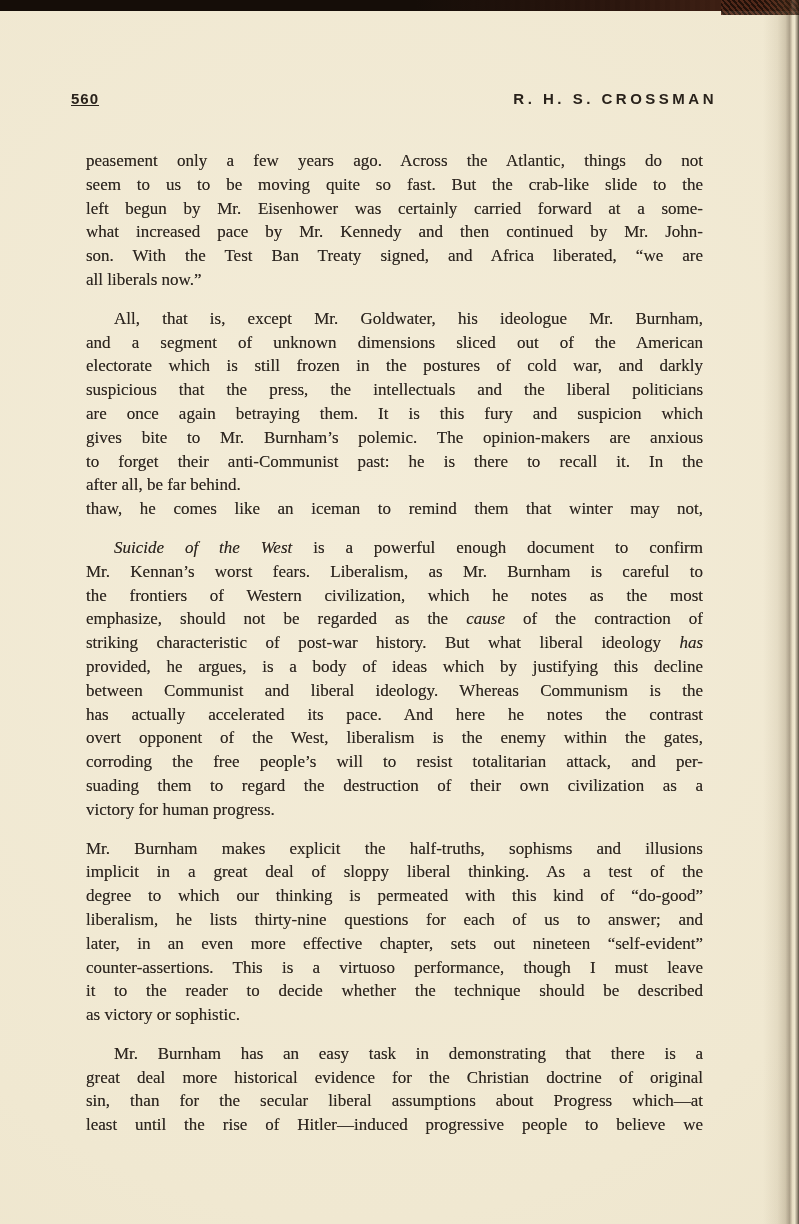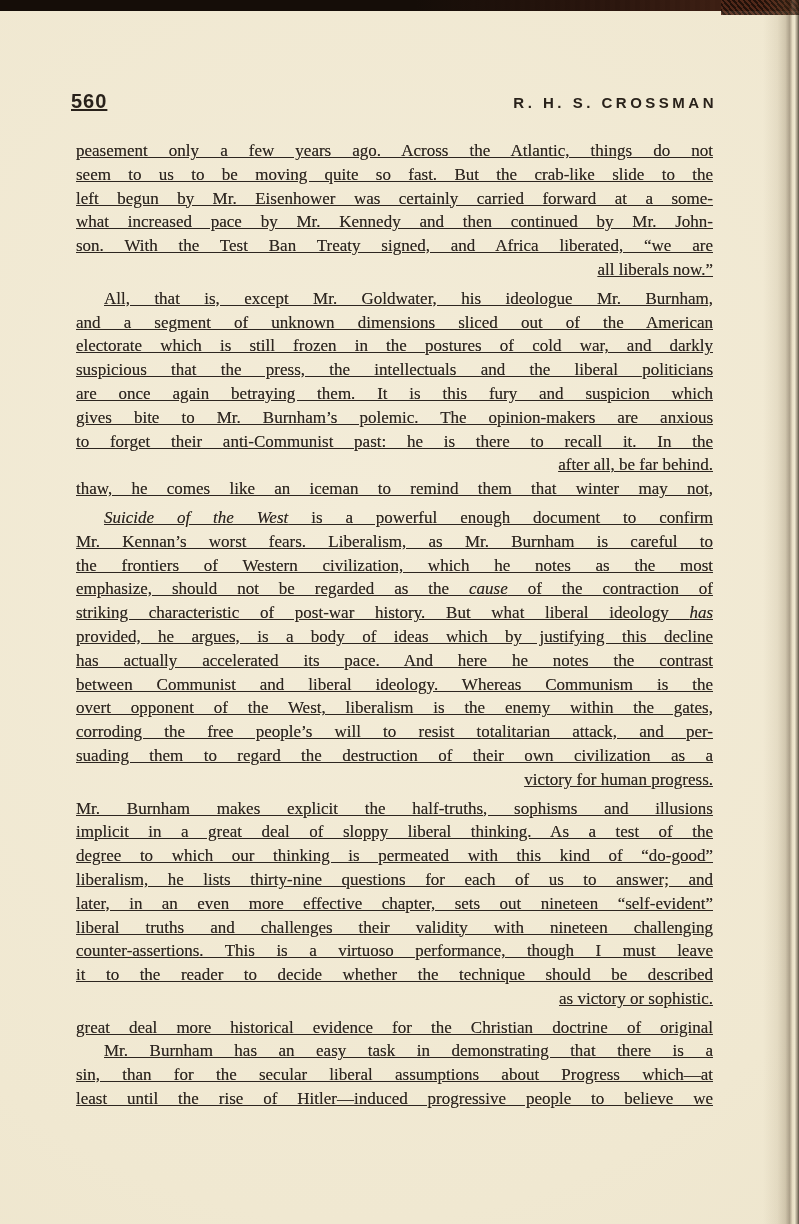--- a/index.html
+++ b/index.html
@@ -40,30 +40,30 @@
       rgba(35,26,16,0.75) 100%);
     pointer-events: none;
   }
   .running-head {
     position: absolute; top: 90px; left: 71px; right: 82px;
     display: flex; justify-content: space-between; align-items: baseline;
     font-family: "Liberation Sans", sans-serif;
     font-weight: bold;
     color: #29221b;
   }
-  .page-number { font-size: 20px; letter-spacing: 1px; text-decoration: underline; }
+  .page-number { font-size: 15px; letter-spacing: 1px; text-decoration: underline; }
   .author-head { font-size: 15px; letter-spacing: 3.5px; }
   .page-body {
     position: absolute; top: 134px; left: 71px; width: 647px;
     font-size: 17px; line-height: 23.8px;
     color: #2d2620;
     text-shadow: 0 0 0.4px rgba(45,38,32,0.55);
   }
-  .para { margin: 5px; text-decoration: underline; }
-  .line { text-align: right; }
+  .para { margin: 15px; }
+  .line { text-align: left; }
   .line.just { text-align: justify; text-align-last: justify; }
   .line.indent { padding-left: 28px; }
   .ital { font-style: italic; }
 </style>
 </head>
 <body>
 
 <div class="paper"></div>
 <div class="binding-bar"></div>
 <div class="binding-corner"></div>
@@ -93,39 +93,38 @@
       <div class="line"><span>after all, be far behind.</span></div>
       <div class="line just"><span>thaw, he comes like an iceman to remind them that winter may not,</span></div>
     </div>
     <div class="para">
       <div class="line just indent"><span class="ital">Suicide of the West</span><span> is a powerful enough document to confirm</span></div>
       <div class="line just"><span>Mr. Kennan’s worst fears. Liberalism, as Mr. Burnham is careful to</span></div>
       <div class="line just"><span>the frontiers of Western civilization, which he notes as the most</span></div>
       <div class="line just"><span>emphasize, should not be regarded as the </span><span class="ital">cause</span><span> of the contraction of</span></div>
       <div class="line just"><span>striking characteristic of post-war history. But what liberal ideology </span><span class="ital">has</span></div>
       <div class="line just"><span>provided, he argues, is a body of ideas which by justifying this decline</span></div>
+      <div class="line just"><span>between Communist and liberal ideology. Whereas Communism is the</span></div>
       <div class="line just"><span>has actually accelerated its pace. And here he notes the contrast</span></div>
-      <div class="line just"><span>between Communist and liberal ideology. Whereas Communism is the</span></div>
       <div class="line just"><span>overt opponent of the West, liberalism is the enemy within the gates,</span></div>
       <div class="line just"><span>corroding the free people’s will to resist totalitarian attack, and per-</span></div>
       <div class="line just"><span>suading them to regard the destruction of their own civilization as a</span></div>
       <div class="line"><span>victory for human progress.</span></div>
     </div>
     <div class="para">
       <div class="line just"><span>Mr. Burnham makes explicit the half-truths, sophisms and illusions</span></div>
       <div class="line just"><span>implicit in a great deal of sloppy liberal thinking. As a test of the</span></div>
       <div class="line just"><span>degree to which our thinking is permeated with this kind of “do-good”</span></div>
       <div class="line just"><span>liberalism, he lists thirty-nine questions for each of us to answer; and</span></div>
       <div class="line just"><span>later, in an even more effective chapter, sets out nineteen “self-evident”</span></div>
-      <div class="line just"><span>liberal truths and challenges their validity with nineteen challenging</span></div>
       <div class="line just"><span>counter-assertions. This is a virtuoso performance, though I must leave</span></div>
       <div class="line just"><span>it to the reader to decide whether the technique should be described</span></div>
       <div class="line"><span>as victory or sophistic.</span></div>
     </div>
     <div class="para">
+      <div class="line just indent"><span>Mr. Burnham has an easy task in demonstrating that there is a</span></div>
       <div class="line just"><span>great deal more historical evidence for the Christian doctrine of original</span></div>
-      <div class="line just indent"><span>Mr. Burnham has an easy task in demonstrating that there is a</span></div>
       <div class="line just"><span>sin, than for the secular liberal assumptions about Progress which—at</span></div>
       <div class="line just"><span>least until the rise of Hitler—induced progressive people to believe we</span></div>
     </div>
   </div>
 
 <div class="page-edge-right"></div>
 
 </body></html>

